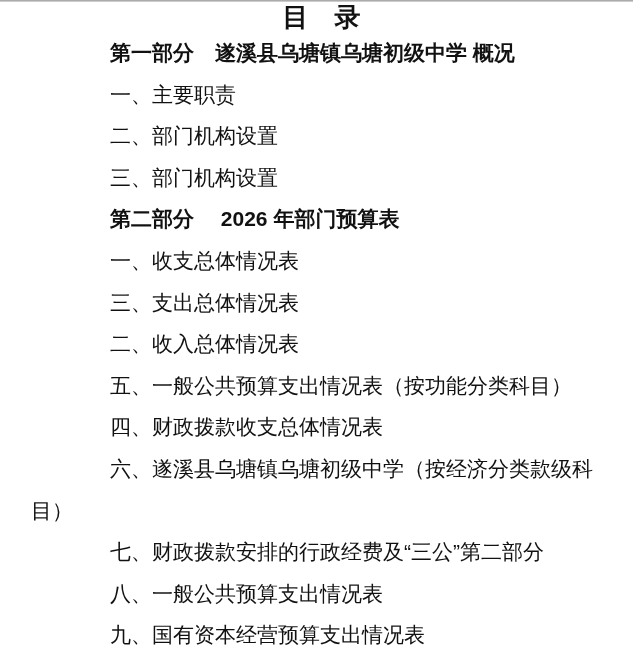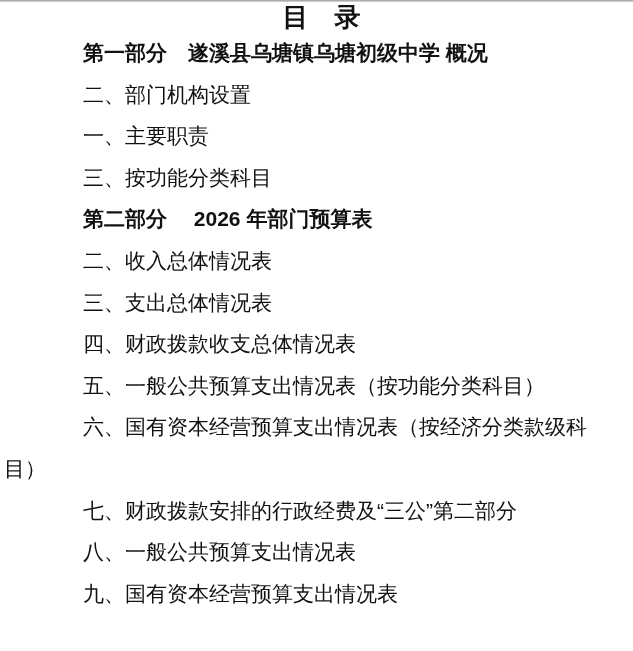--- a/index.html
+++ b/index.html
@@ -35,52 +35,54 @@
     white-space: nowrap;
   }
   .toc {
     padding: 0 28px 0 4px;
     font-size: 21px;
     line-height: 41.6px;
   }
   .line {
     white-space: nowrap;
     overflow: hidden;
+    margin-left: 27px;
   }
   .indent {
     padding-left: 79px;
   }
   .heading {
     font-weight: bold;
   }
 </style>
 </head>
 <body>
 
 <div class="page">
   <div class="page-top-edge"></div>
 
   <h1 class="doc-title">目　录</h1>
 
   <div class="toc">
 
     <div class="line indent heading">第一部分　遂溪县乌塘镇乌塘初级中学 概况</div>
 
+    <div class="line indent">一、主要职责</div>
     <div class="line indent">二、部门机构设置</div>
-    <div class="line indent">一、主要职责</div>
-    <div class="line indent">三、按功能分类科目</div>
+    <div class="line indent">三、部门机构设置</div>
 
     <div class="line indent heading">第二部分　 2026 年部门预算表</div>
 
+    <div class="line indent">一、收支总体情况表</div>
+    <div class="line indent">三、支出总体情况表</div>
     <div class="line indent">二、收入总体情况表</div>
-    <div class="line indent">三、支出总体情况表</div>
+    <div class="line indent">五、一般公共预算支出情况表（按功能分类科目）</div>
     <div class="line indent">四、财政拨款收支总体情况表</div>
-    <div class="line indent">五、一般公共预算支出情况表（按功能分类科目）</div>
 
-    <div class="line indent">六、国有资本经营预算支出情况表（按经济分类款级科</div>
+    <div class="line indent">六、遂溪县乌塘镇乌塘初级中学（按经济分类款级科</div>
     <div class="line">目）</div>
 
     <div class="line indent">七、财政拨款安排的行政经费及“三公”第二部分</div>
     <div class="line indent">八、一般公共预算支出情况表</div>
     <div class="line indent">九、国有资本经营预算支出情况表</div>
 
   </div>
 </div>
 
 </body></html>

